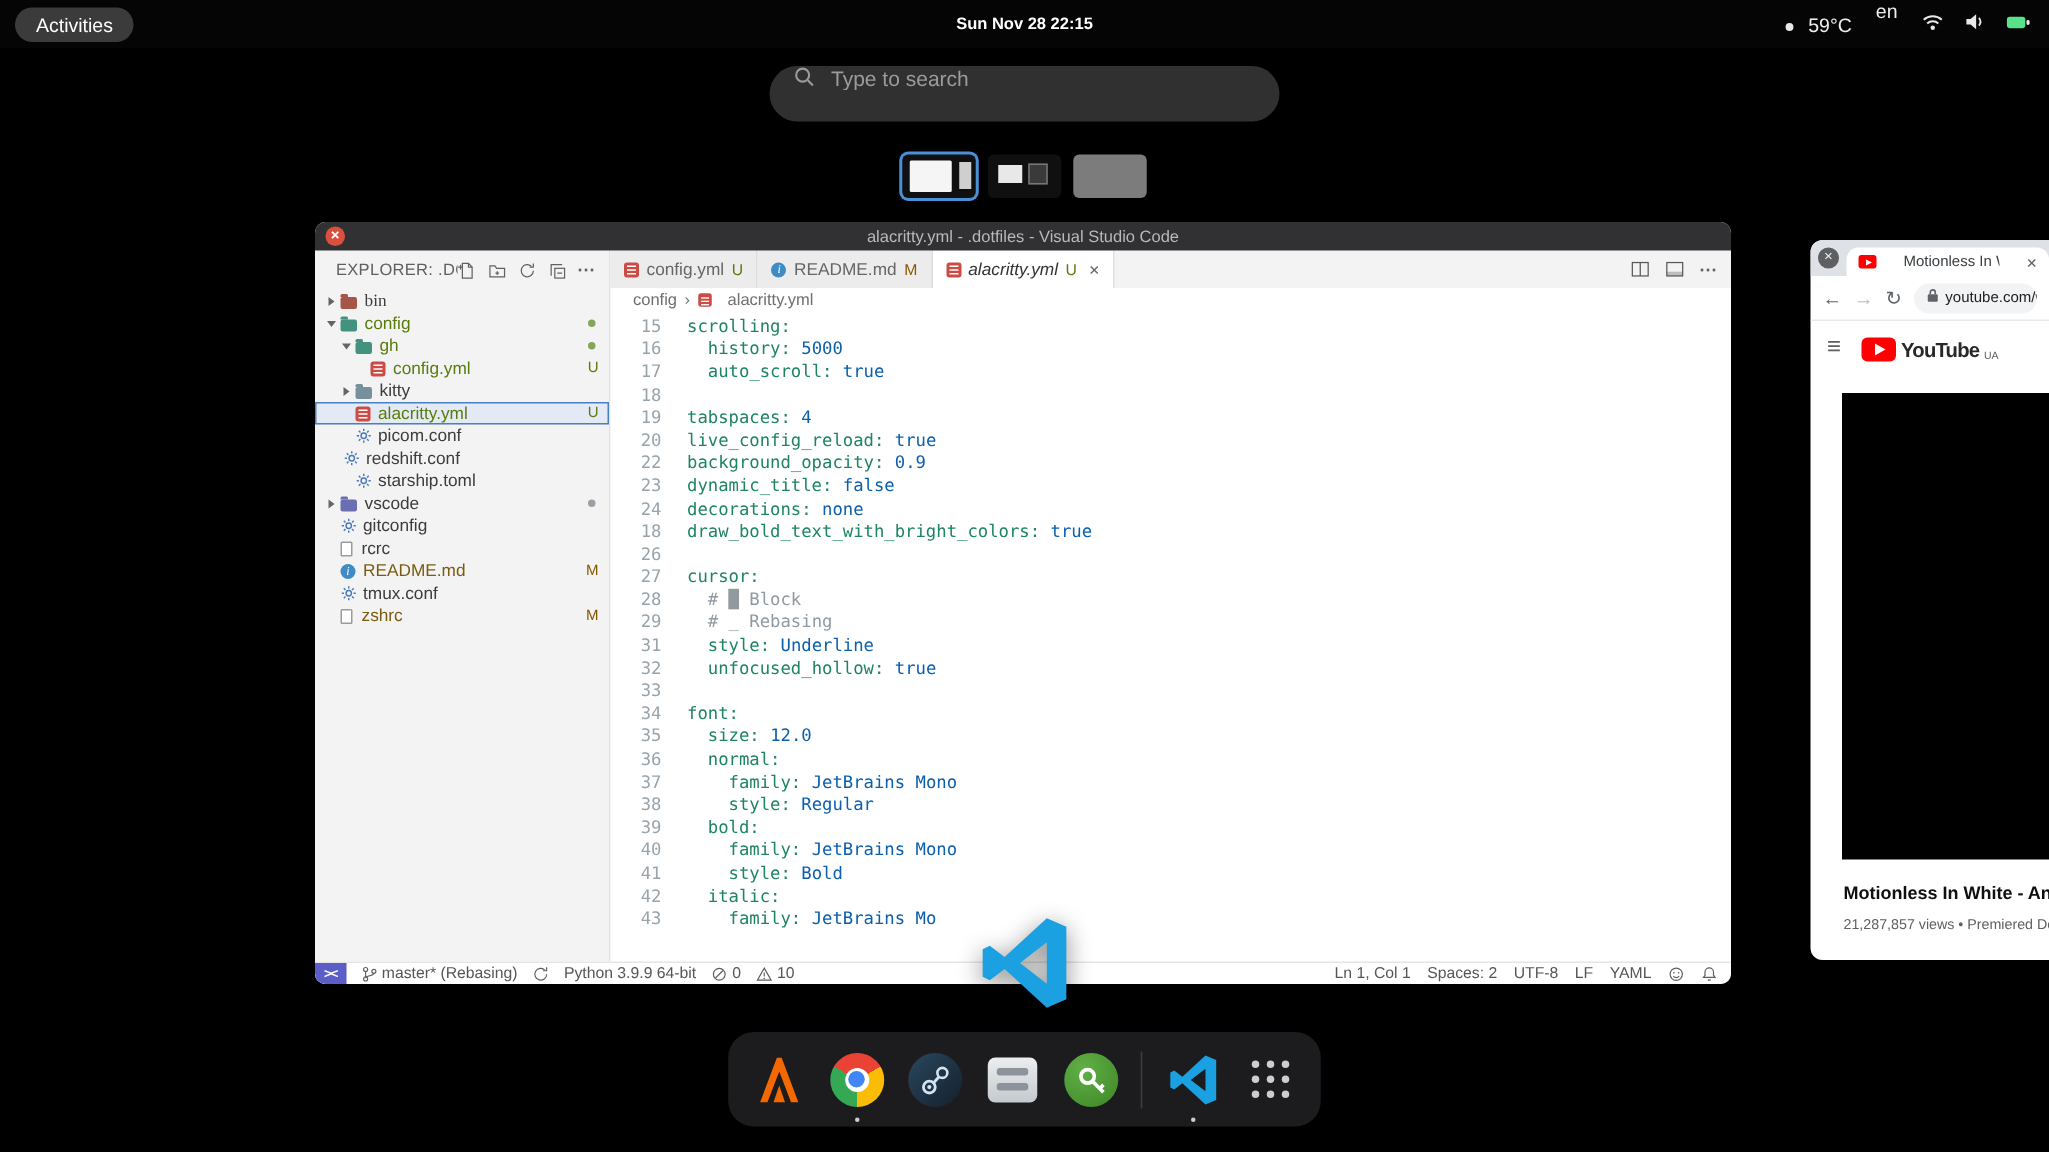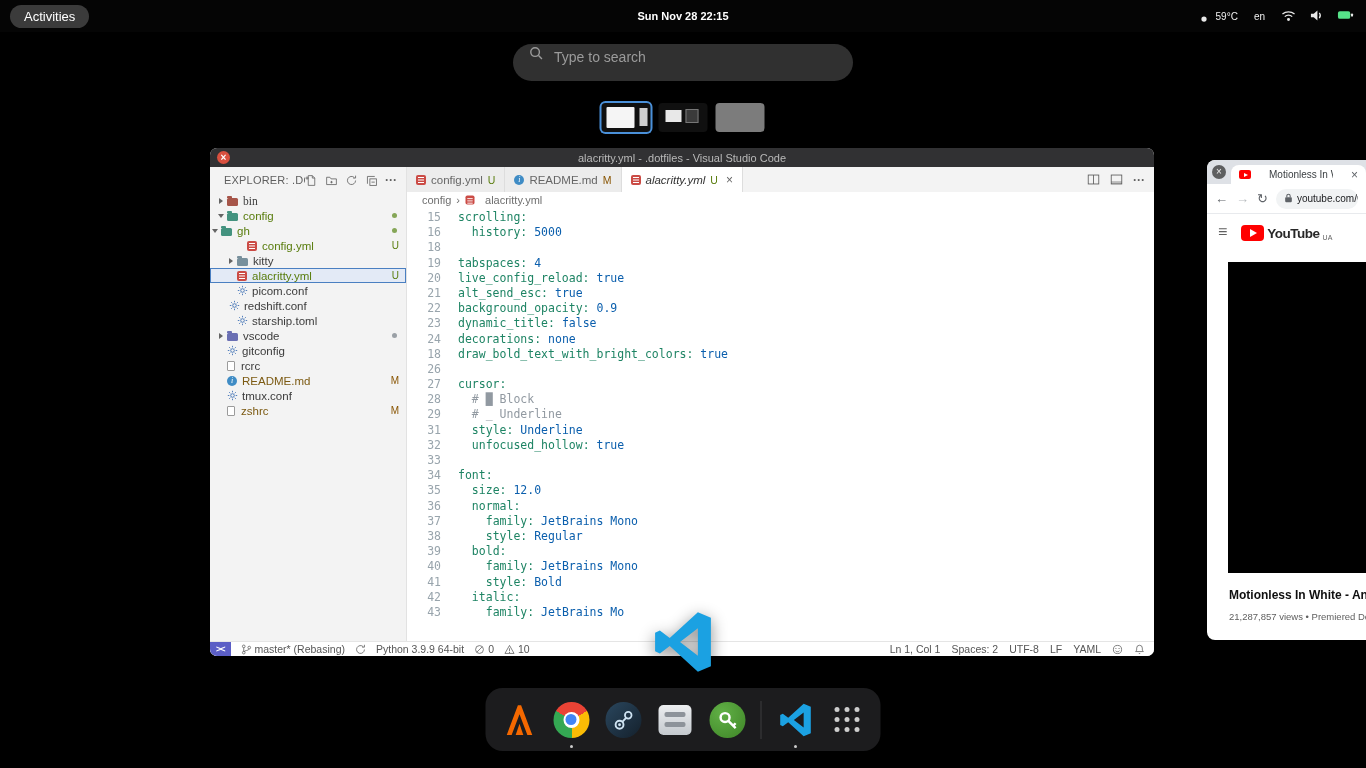--- a/index.html
+++ b/index.html
@@ -2,26 +2,26 @@
 <html><head>
 <meta charset="utf-8">
 <style>
   *{margin:0;padding:0;box-sizing:border-box}
   html,body{width:1366px;height:768px;overflow:hidden;background:#000;font-family:"Liberation Sans",sans-serif;cursor:default}
 
   
   #topbar{position:absolute;left:0;top:0;width:1366px;height:32px;background:#050505;display:flex;align-items:center;z-index:40}
   #activities{margin-left:10px;background:rgba(255,255,255,.22);border-radius:99px;padding:4px 14px;font-size:13px;color:#fff}
   #clock{position:absolute;left:50%;transform:translateX(-50%);font-size:11px;font-weight:700;color:#fff}
-  #tb-right{position:absolute;right:12px;top:0;height:32px;display:flex;align-items:center;gap:16px;font-size:10px;color:#efefef}
+  #tb-right{position:absolute;right:12px;top:0;height:32px;display:flex;gap:16px;font-size:13px;color:#efefef}
   .tb-group{display:flex;align-items:center;gap:5px}
   .tb-icons{display:flex;align-items:center;gap:13px}
 
   
-  #search{position:absolute;top:44px;left:50%;transform:translateX(-50%);width:340px;height:37px;border-radius:19px;background:#303030;display:flex;align-items:flex-end;gap:10px;padding:16px 16px;z-index:40}
+  #search{position:absolute;top:44px;left:50%;transform:translateX(-50%);width:340px;height:37px;border-radius:19px;background:#303030;display:flex;align-items:flex-start;gap:10px;padding:0 16px;z-index:40}
   #search input{background:transparent;border:none;outline:none;color:#ddd;font-size:14px;width:260px;font-family:"Liberation Sans",sans-serif}
   #search input::placeholder{color:#9b9b9b}
 
   
   #workspaces{position:absolute;top:103px;left:50%;transform:translateX(-50%);display:flex;gap:8px;z-index:40}
   .ws{width:49px;height:29px;border-radius:4px;background:#101010;position:relative;overflow:hidden}
   .ws.active{box-shadow:0 0 0 2px #4a90d9}
   .mw1{position:absolute;left:5px;top:4px;width:28px;height:21px;background:#f5f5f5;border-radius:1px}
   .mw2{position:absolute;right:3px;top:5px;width:8px;height:18px;background:#cfcfcf}
   .mw3{position:absolute;left:7px;top:7px;width:16px;height:12px;background:#e8e8e8}
@@ -223,21 +223,21 @@
             <span class="chev collapsed"></span>
             <span class="fi-folder" style="background: rgb(166, 85, 73);"></span>
             <span class="tlabel normal">bin</span>
           </div>
           <div class="trow" style="padding-left: 6px;">
             <span class="chev expanded"></span>
             <span class="fi-folder" style="background: rgb(67, 146, 127);"></span>
             <span class="tlabel untracked">config</span>
             <span class="badge dotb" style="background: rgb(133, 166, 87);"></span>
           </div>
-          <div class="trow" style=" justify-content: center;">
+          <div class="trow" style="padding-left: 16px; justify-content: center;">
             <span class="chev expanded"></span>
             <span class="fi-folder" style="background: rgb(67, 146, 127);"></span>
             <span class="tlabel untracked">gh</span>
             <span class="badge dotb" style="background: rgb(133, 166, 87);"></span>
           </div>
           <div class="trow" style="padding-left: 26px;">
             <span class="chev none"></span>
             <span class="fi-yaml"></span>
             <span class="tlabel untracked">config.yml</span>
             <span class="badge letter untracked">U</span>
@@ -366,32 +366,32 @@
       </div>
       <div class="breadcrumb">
         <span>config</span>
         <span class="bsep">›</span>
         <span class="fi-yaml bc"></span>
         <span>alacritty.yml</span>
       </div>
       <div class="code" id="code-lines">
           <div class="cline"><span class="ln">15</span><span><span class="tok-k">scrolling:</span></span></div>
           <div class="cline"><span class="ln">16</span><span><span class="tok-p">  </span><span class="tok-k">history:</span><span class="tok-p"> </span><span class="tok-v">5000</span></span></div>
+          <div class="cline"><span class="ln">17</span><span><span class="tok-p">  </span><span class="tok-k">auto_scroll:</span><span class="tok-p"> </span><span class="tok-v">true</span></span></div>
           <div class="cline"><span class="ln">18</span><span></span></div>
           <div class="cline"><span class="ln">19</span><span><span class="tok-k">tabspaces:</span><span class="tok-p"> </span><span class="tok-v">4</span></span></div>
           <div class="cline"><span class="ln">20</span><span><span class="tok-k">live_config_reload:</span><span class="tok-p"> </span><span class="tok-v">true</span></span></div>
-          <div class="cline"><span class="ln">21</span><span><span class="tok-k">alt_send_esc:</span><span class="tok-p"> </span><span class="tok-v">true</span></span></div>
           <div class="cline"><span class="ln">22</span><span><span class="tok-k">background_opacity:</span><span class="tok-p"> </span><span class="tok-v">0.9</span></span></div>
           <div class="cline"><span class="ln">23</span><span><span class="tok-k">dynamic_title:</span><span class="tok-p"> </span><span class="tok-v">false</span></span></div>
           <div class="cline"><span class="ln">24</span><span><span class="tok-k">decorations:</span><span class="tok-p"> </span><span class="tok-v">none</span></span></div>
           <div class="cline"><span class="ln">18</span><span><span class="tok-k">draw_bold_text_with_bright_colors:</span><span class="tok-p"> </span><span class="tok-v">true</span></span></div>
           <div class="cline"><span class="ln">26</span><span></span></div>
           <div class="cline"><span class="ln">27</span><span><span class="tok-k">cursor:</span></span></div>
           <div class="cline"><span class="ln">28</span><span><span class="tok-p">  </span><span class="tok-c"># █ Block</span></span></div>
-          <div class="cline"><span class="ln">29</span><span><span class="tok-p">  </span><span class="tok-c"># _ Underline</span></span></div>
+          <div class="cline"><span class="ln">29</span><span><span class="tok-p">  </span><span class="tok-c"># _ Rebasing</span></span></div>
           <div class="cline"><span class="ln">31</span><span><span class="tok-p">  </span><span class="tok-k">style:</span><span class="tok-p"> </span><span class="tok-v">Underline</span></span></div>
           <div class="cline"><span class="ln">32</span><span><span class="tok-p">  </span><span class="tok-k">unfocused_hollow:</span><span class="tok-p"> </span><span class="tok-v">true</span></span></div>
           <div class="cline"><span class="ln">33</span><span></span></div>
           <div class="cline"><span class="ln">34</span><span><span class="tok-k">font:</span></span></div>
           <div class="cline"><span class="ln">35</span><span><span class="tok-p">  </span><span class="tok-k">size:</span><span class="tok-p"> </span><span class="tok-v">12.0</span></span></div>
           <div class="cline"><span class="ln">36</span><span><span class="tok-p">  </span><span class="tok-k">normal:</span></span></div>
           <div class="cline"><span class="ln">37</span><span><span class="tok-p">    </span><span class="tok-k">family:</span><span class="tok-p"> </span><span class="tok-v">JetBrains Mono</span></span></div>
           <div class="cline"><span class="ln">38</span><span><span class="tok-p">    </span><span class="tok-k">style:</span><span class="tok-p"> </span><span class="tok-v">Regular</span></span></div>
           <div class="cline"><span class="ln">39</span><span><span class="tok-p">  </span><span class="tok-k">bold:</span></span></div>
           <div class="cline"><span class="ln">40</span><span><span class="tok-p">    </span><span class="tok-k">family:</span><span class="tok-p"> </span><span class="tok-v">JetBrains Mono</span></span></div>

